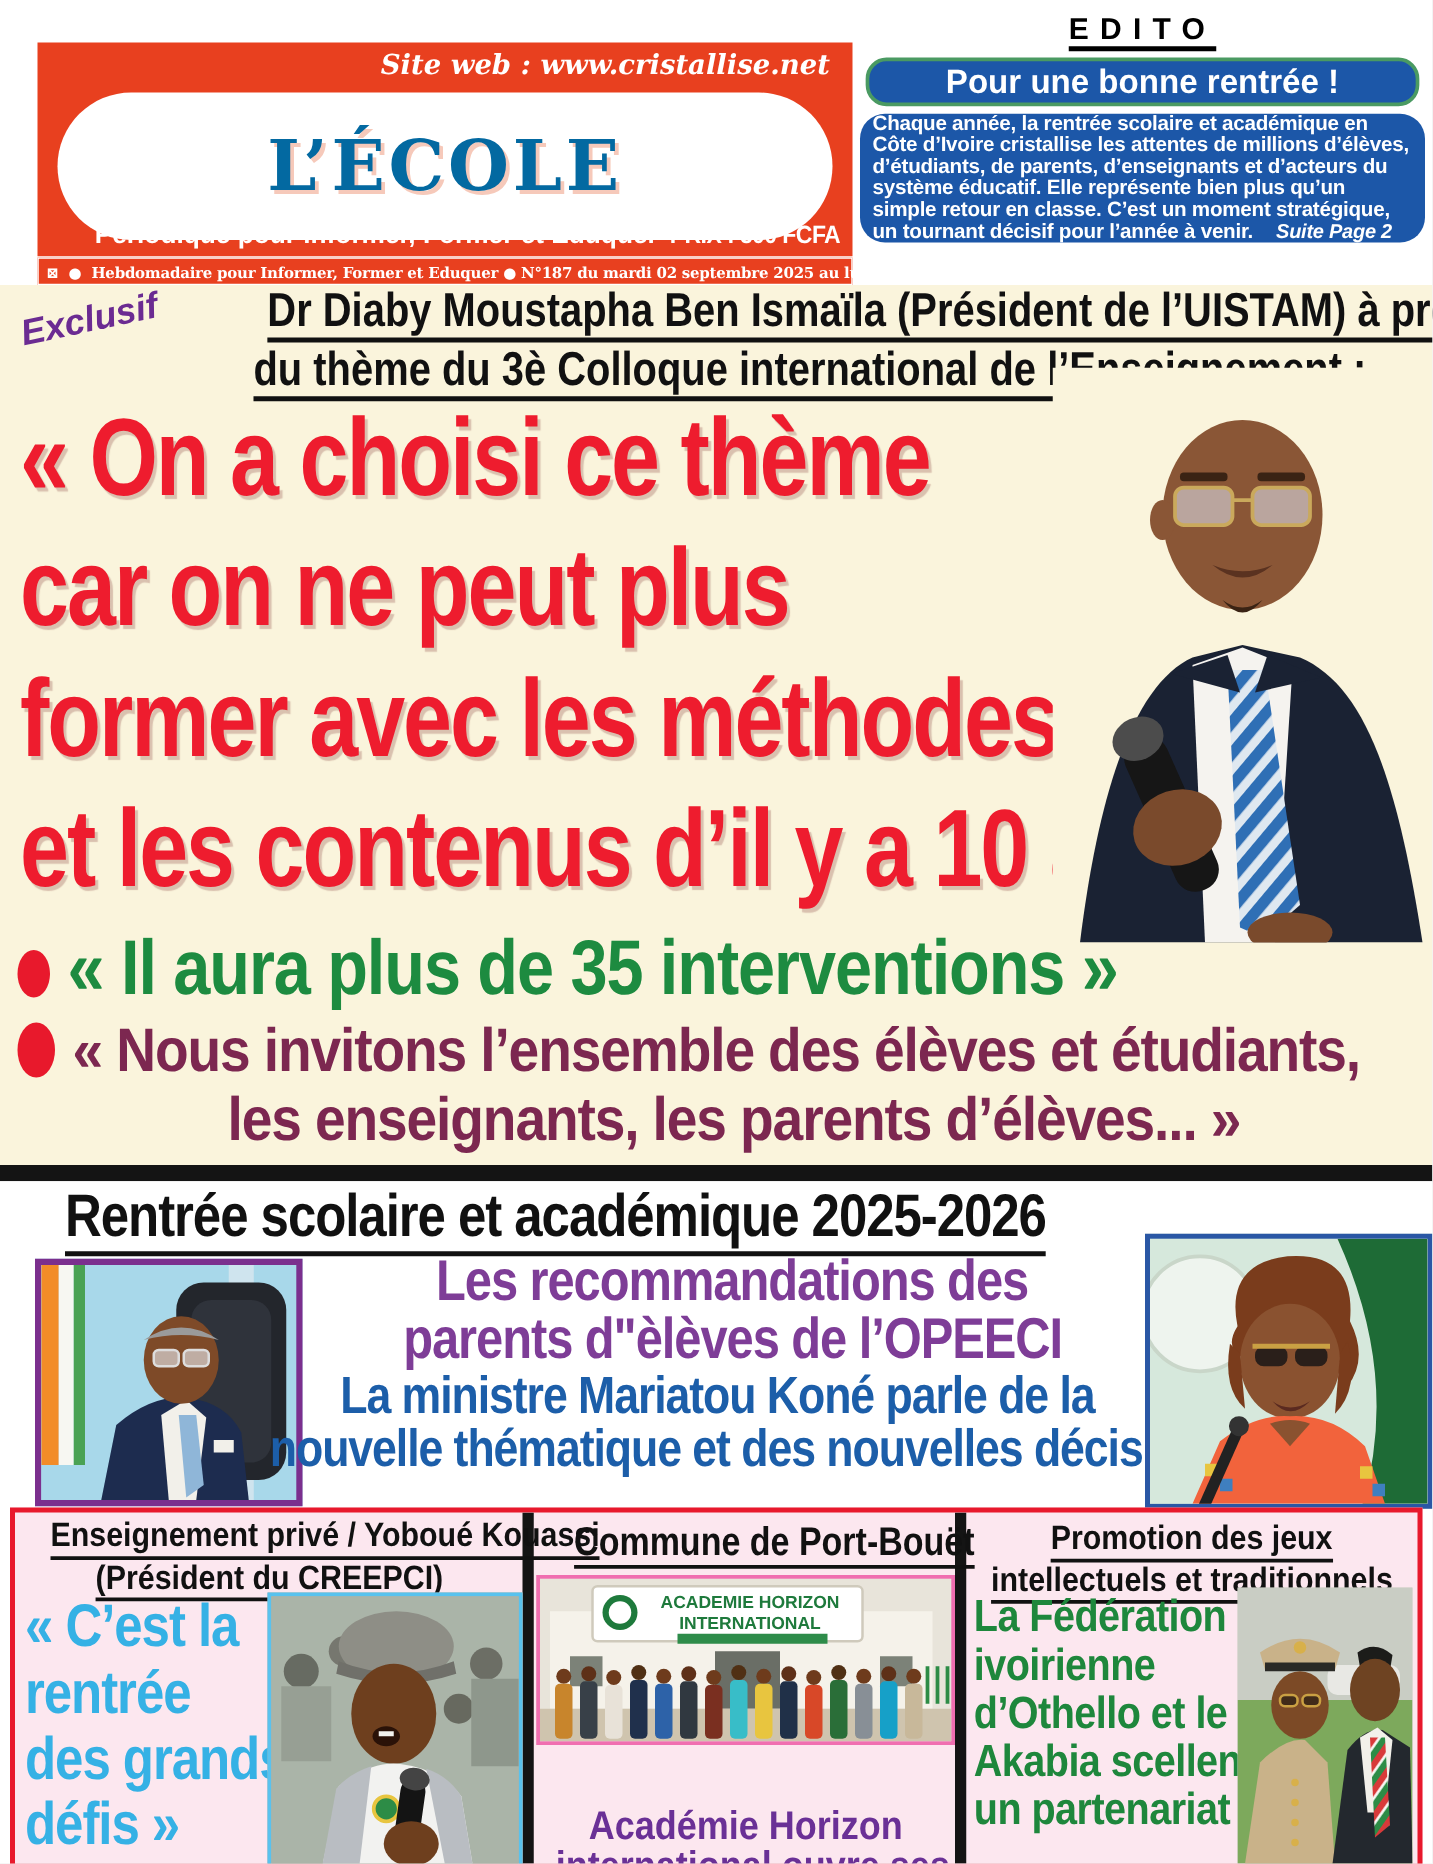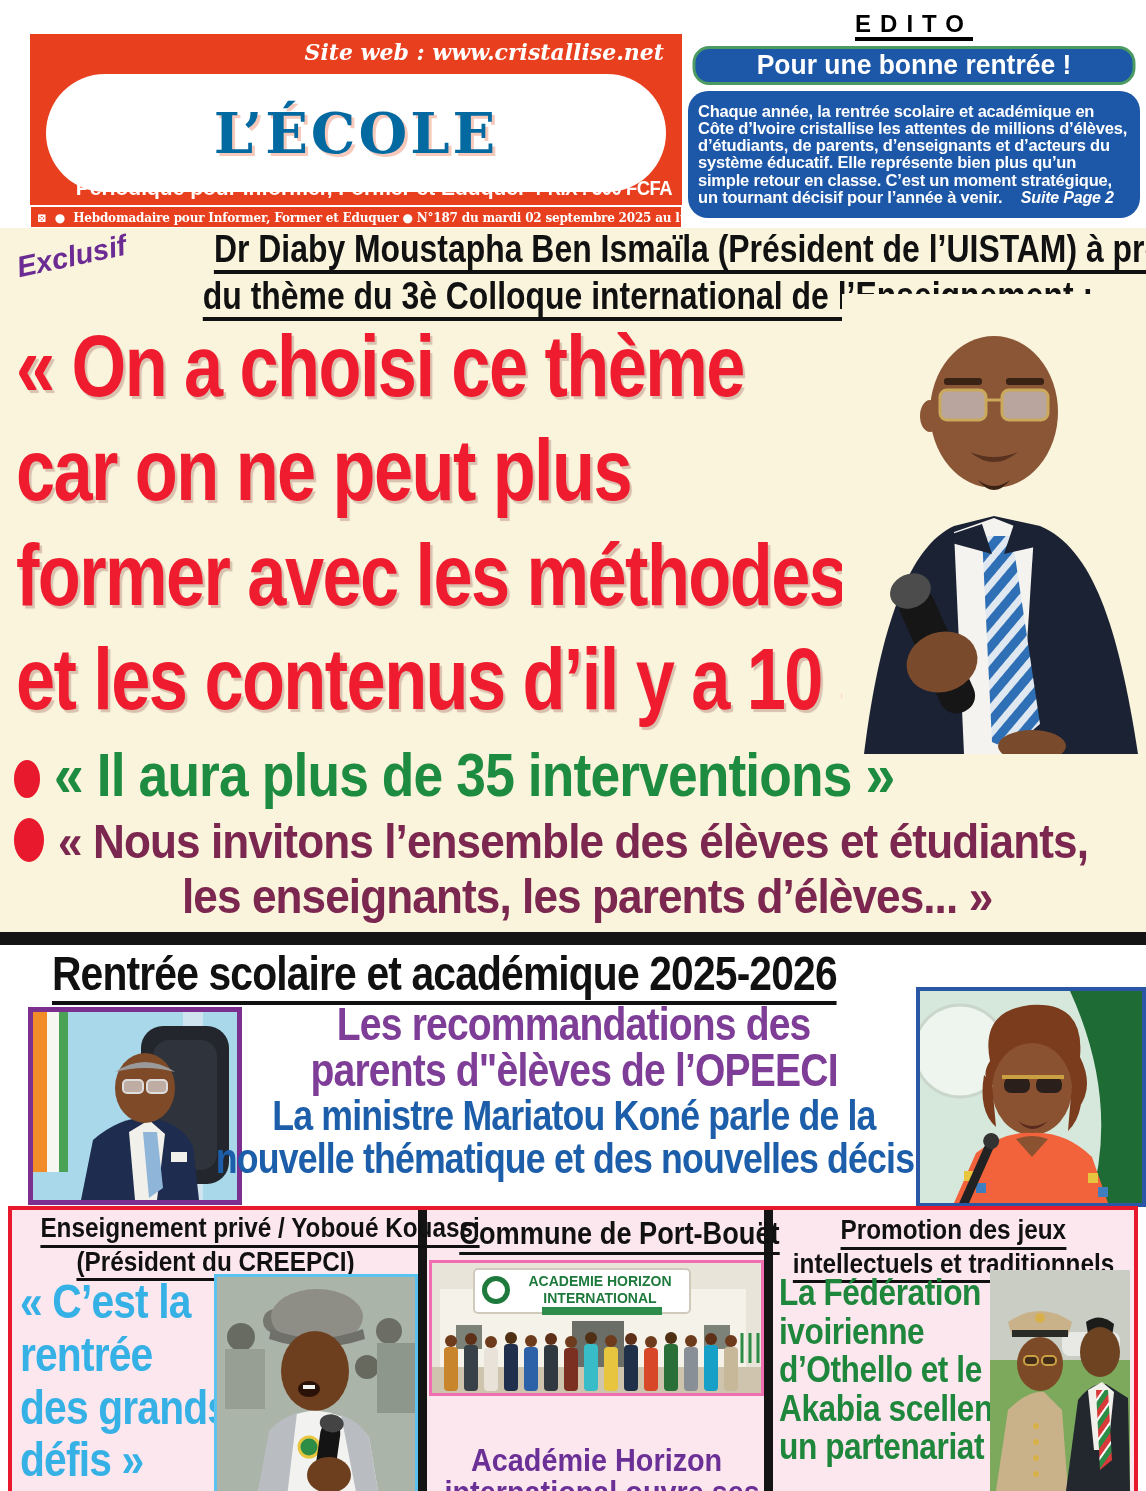--- a/index.html
+++ b/index.html
@@ -23,21 +23,21 @@
                letter-spacing:-0.2px;border:1px solid #fff;}
   .issue-strip .glyph{margin-right:8px;}
   
   .edito{position:absolute;left:688px;top:12px;width:452px;}
   .edito-title{margin:0 auto;width:max-content;font-size:24px;font-weight:900;letter-spacing:9px;
                border-bottom:4px solid #000;line-height:1;padding-bottom:1px;color:#000;}
   .edito-pill{margin-top:5px;background:#1c57a8;border:3px solid #4a9a62;border-radius:17px;
               color:#fff;font-weight:bold;font-size:27px;text-align:center;padding:1px 2px;
               white-space:nowrap;transform:scaleX(.98);}
   .edito-body{margin-top:6px;background:#1c57a8;border-radius:20px;color:#fff;font-weight:bold;
-              font-size:16.5px;line-height:1.04;padding:12px 10px;letter-spacing:-0.2px;}
+              font-size:16.5px;line-height:1.04;padding:0 10px;letter-spacing:-0.2px;}
   .edito-more{font-style:italic;margin-left:14px;font-size:16px;}
   
   .lead{position:absolute;left:0;top:228px;width:1146px;height:704px;background:#faf4dc;}
   .exclusif{position:absolute;left:16px;top:12px;transform:rotate(-12deg);color:#6b2b92;
             font-size:29px;font-weight:bold;font-style:italic;}
   .kicker{position:absolute;left:118px;top:2px;width:1024px;text-align:center;}
   .kicker .ln{display:inline-block;font-size:38px;font-weight:700;color:#111;
               border-bottom:4px solid #111;line-height:1.02;transform:scaleX(.84);
               white-space:nowrap;padding-bottom:1px;margin-bottom:3px;}
   .headline{position:absolute;left:16px;top:86px;}
@@ -61,21 +61,21 @@
   .divider{position:absolute;left:0;top:932px;width:1146px;height:13px;background:#141414;}
   
   .rentree{position:absolute;left:0;top:945px;width:1146px;height:261px;background:#fff;}
   .r-title{position:absolute;left:52px;top:4px;font-size:48px;font-weight:700;color:#111;
            white-space:nowrap;transform:scaleX(.85);transform-origin:left;
            border-bottom:4px solid #111;line-height:1.05;letter-spacing:-1px;padding-bottom:2px;}
   .photo-opeeci{position:absolute;left:28px;top:62px;width:204px;height:188px;
                 border:5px solid #7b2f8e;background:#a8d8ea;}
   .photo-minister{position:absolute;left:916px;top:42px;width:222px;height:212px;
                   border:4px solid #2a57a5;background:#d6e8dc;}
-  .r-purple{position:absolute;left:238px;top:56px;width:672px;text-align:center;}
+  .r-purple{position:absolute;left:250px;top:56px;width:672px;text-align:center;}
   .r-purple .ln{display:inline-block;font-size:46px;font-weight:700;color:#7e3d97;
                 white-space:nowrap;transform:scaleX(.85);line-height:1.0;letter-spacing:-1px;}
   .r-blue{position:absolute;left:148px;top:150px;width:852px;text-align:center;}
   .r-blue .ln{display:inline-block;font-size:42px;font-weight:700;color:#1c5ea9;
               white-space:nowrap;transform:scaleX(.85);line-height:1.02;letter-spacing:-1px;}
   
   .bottom{position:absolute;left:8px;top:1206px;width:1122px;height:281px;background:#fce7ef;
           border:4px solid #e8192c;overflow:hidden;}
   .vbar{position:absolute;top:0;bottom:0;width:9px;background:#141414;}
   .vbar1{left:406px;}.vbar2{left:752px;}

